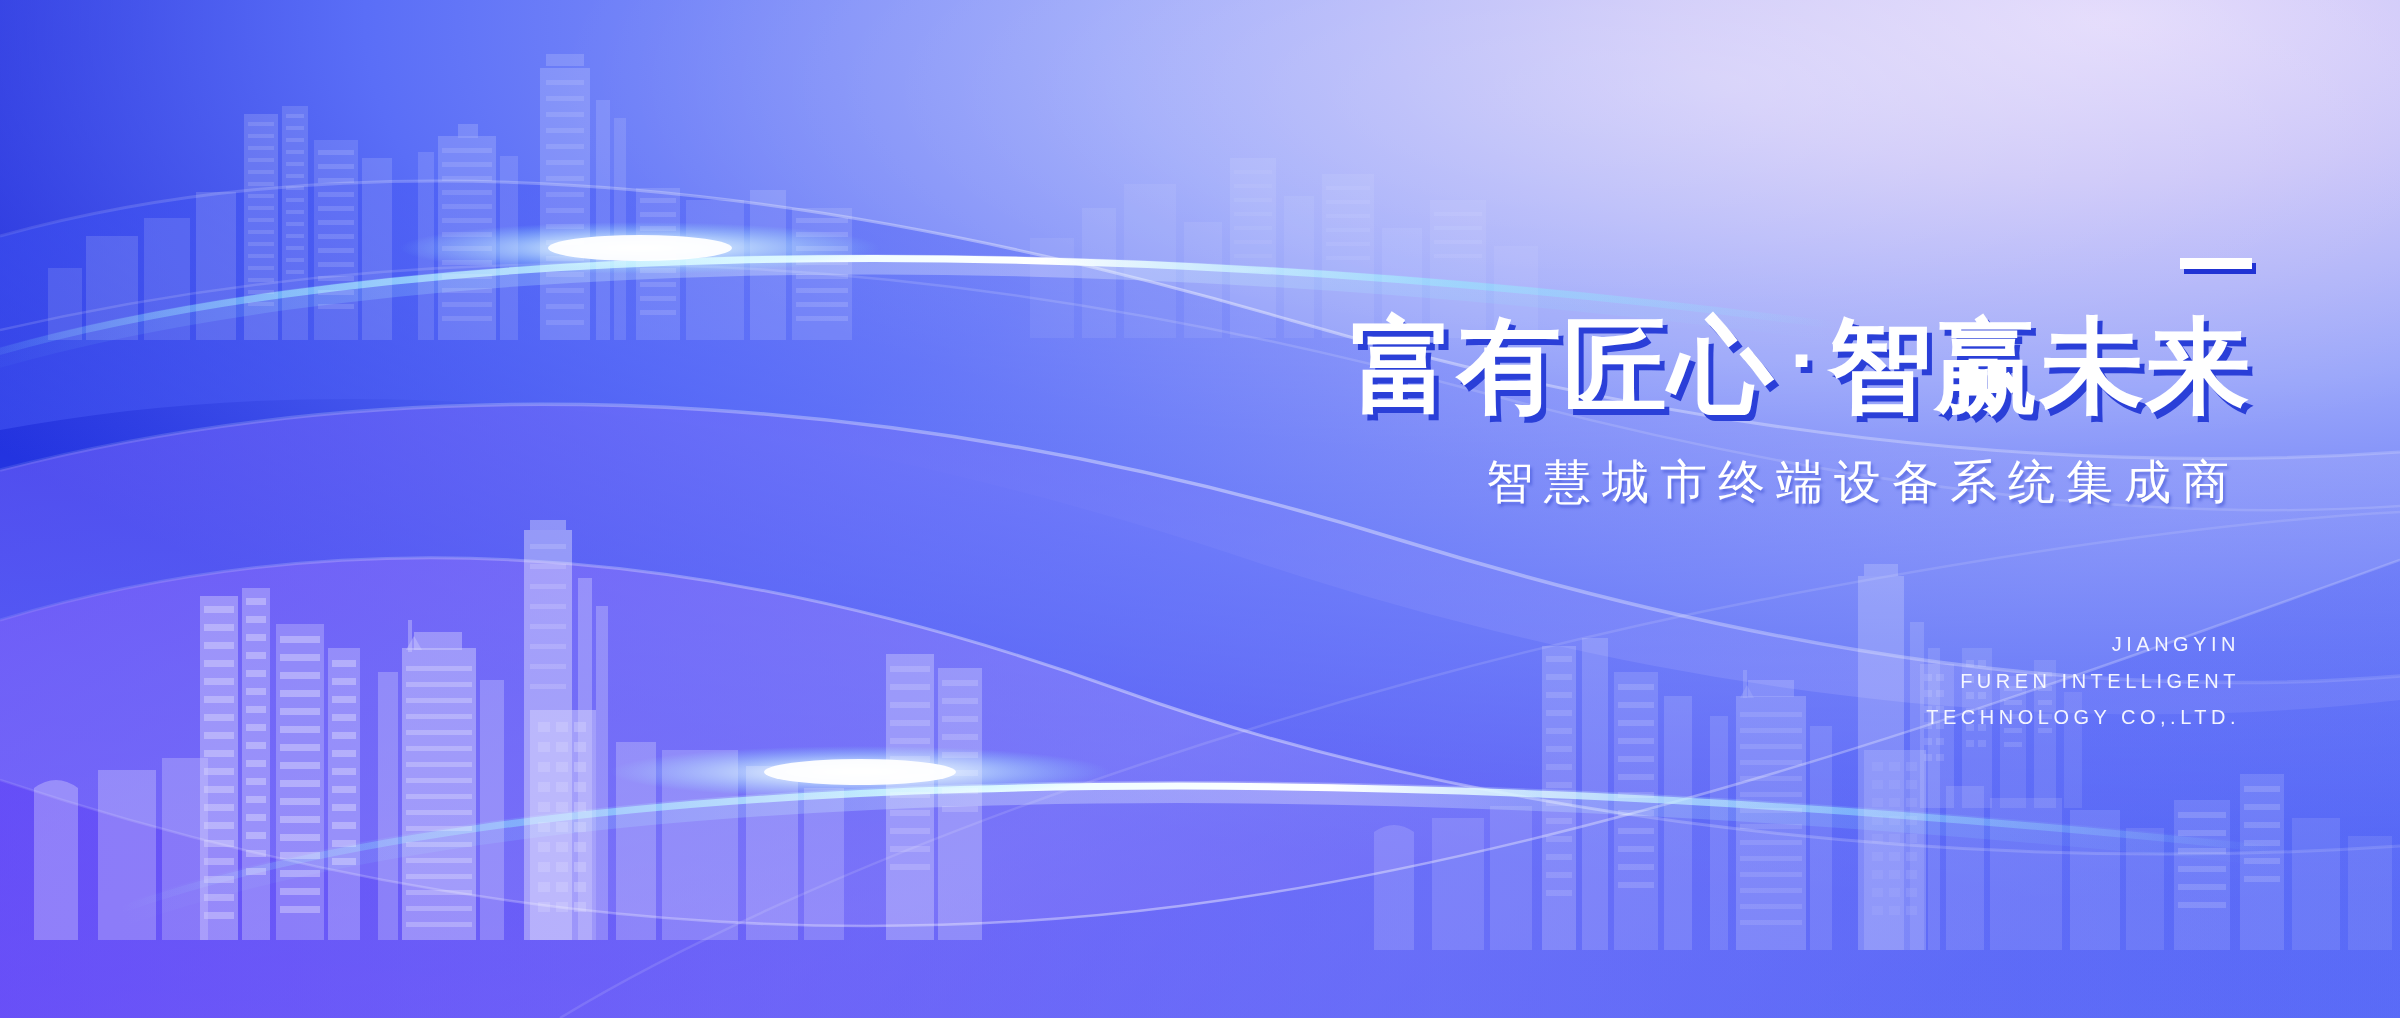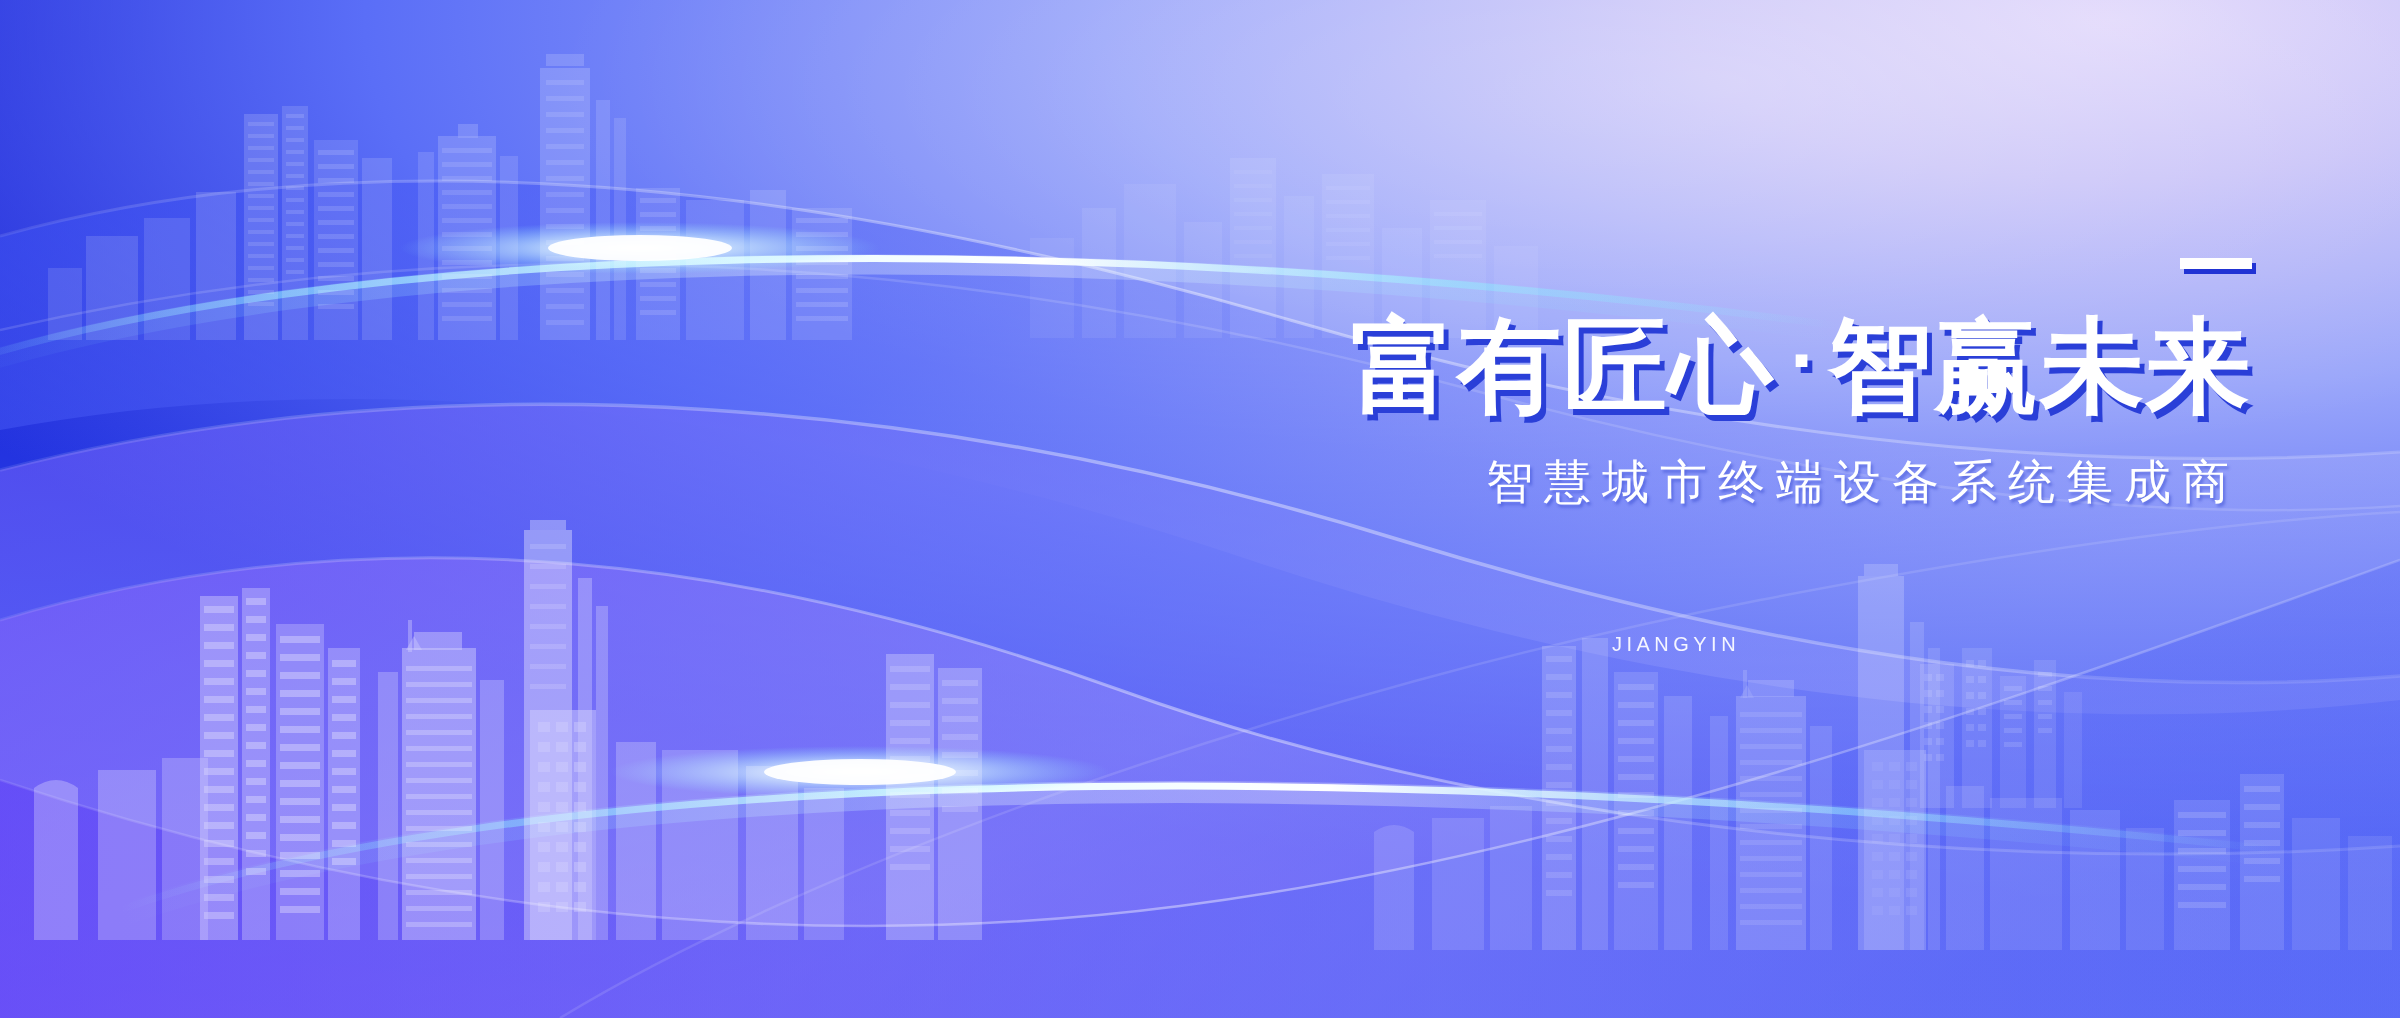--- a/index.html
+++ b/index.html
@@ -95,21 +95,21 @@
   #company{
     margin-top:112px;
     padding-right:12px;
     font-size:20px;
     line-height:1.82;
     letter-spacing:4.5px;
     color:rgba(255,255,255,.92);
     font-weight:400;
     white-space:nowrap;
   }
-  #company div{text-align:center;}
+  #company div{text-align:right;}
 </style>
 </head>
 <body>
 
 <div id="banner">
 
   <div class="bg-base"></div>
   <div class="bg-sheen"></div>
 
   <div id="waves">
@@ -753,16 +753,18 @@
   <div id="text-block">
 
     <div id="accent-dash"></div>
 
     <h1 id="headline"><span>富有匠心</span><span class="sep">·</span><span>智赢未来</span></h1>
 
     <p id="subtitle">智慧城市终端设备系统集成商</p>
 
     <div id="company">
       <div>JIANGYIN</div>
+      <div>FUREN INTELLIGENT</div>
+      <div>TECHNOLOGY CO,.LTD.</div>
     </div>
 
   </div>
 </div>
 
 </body></html>

